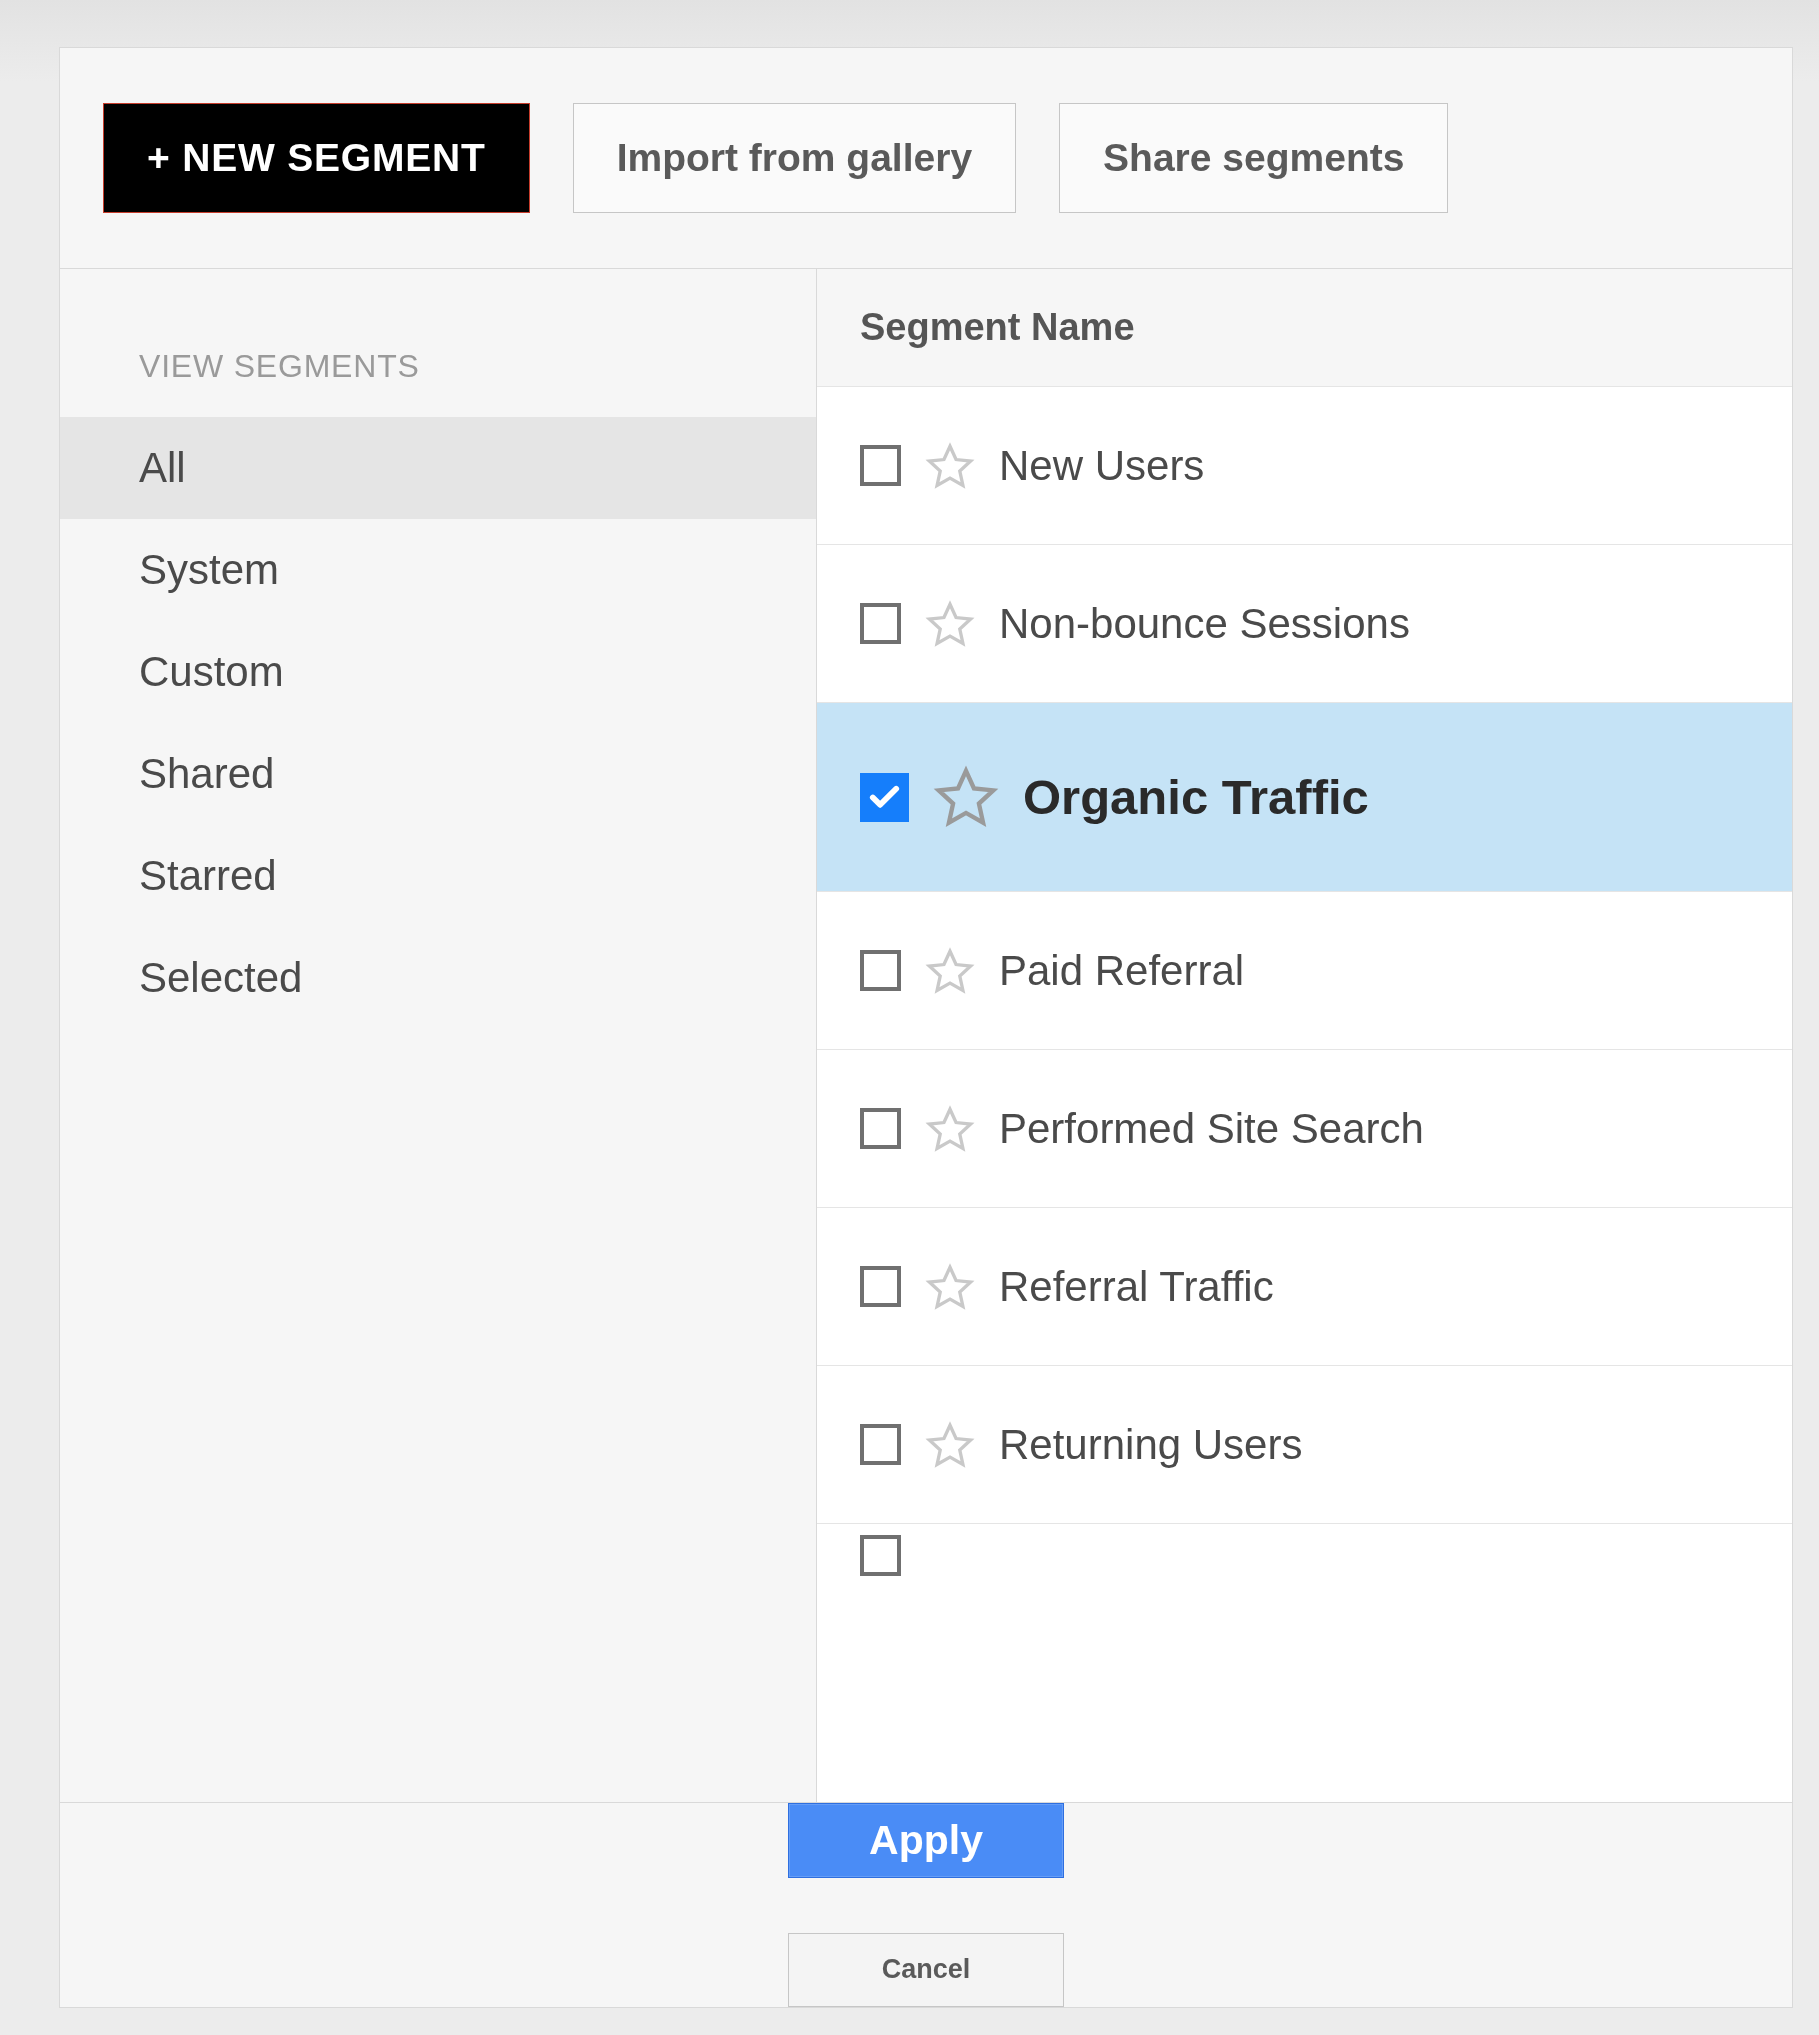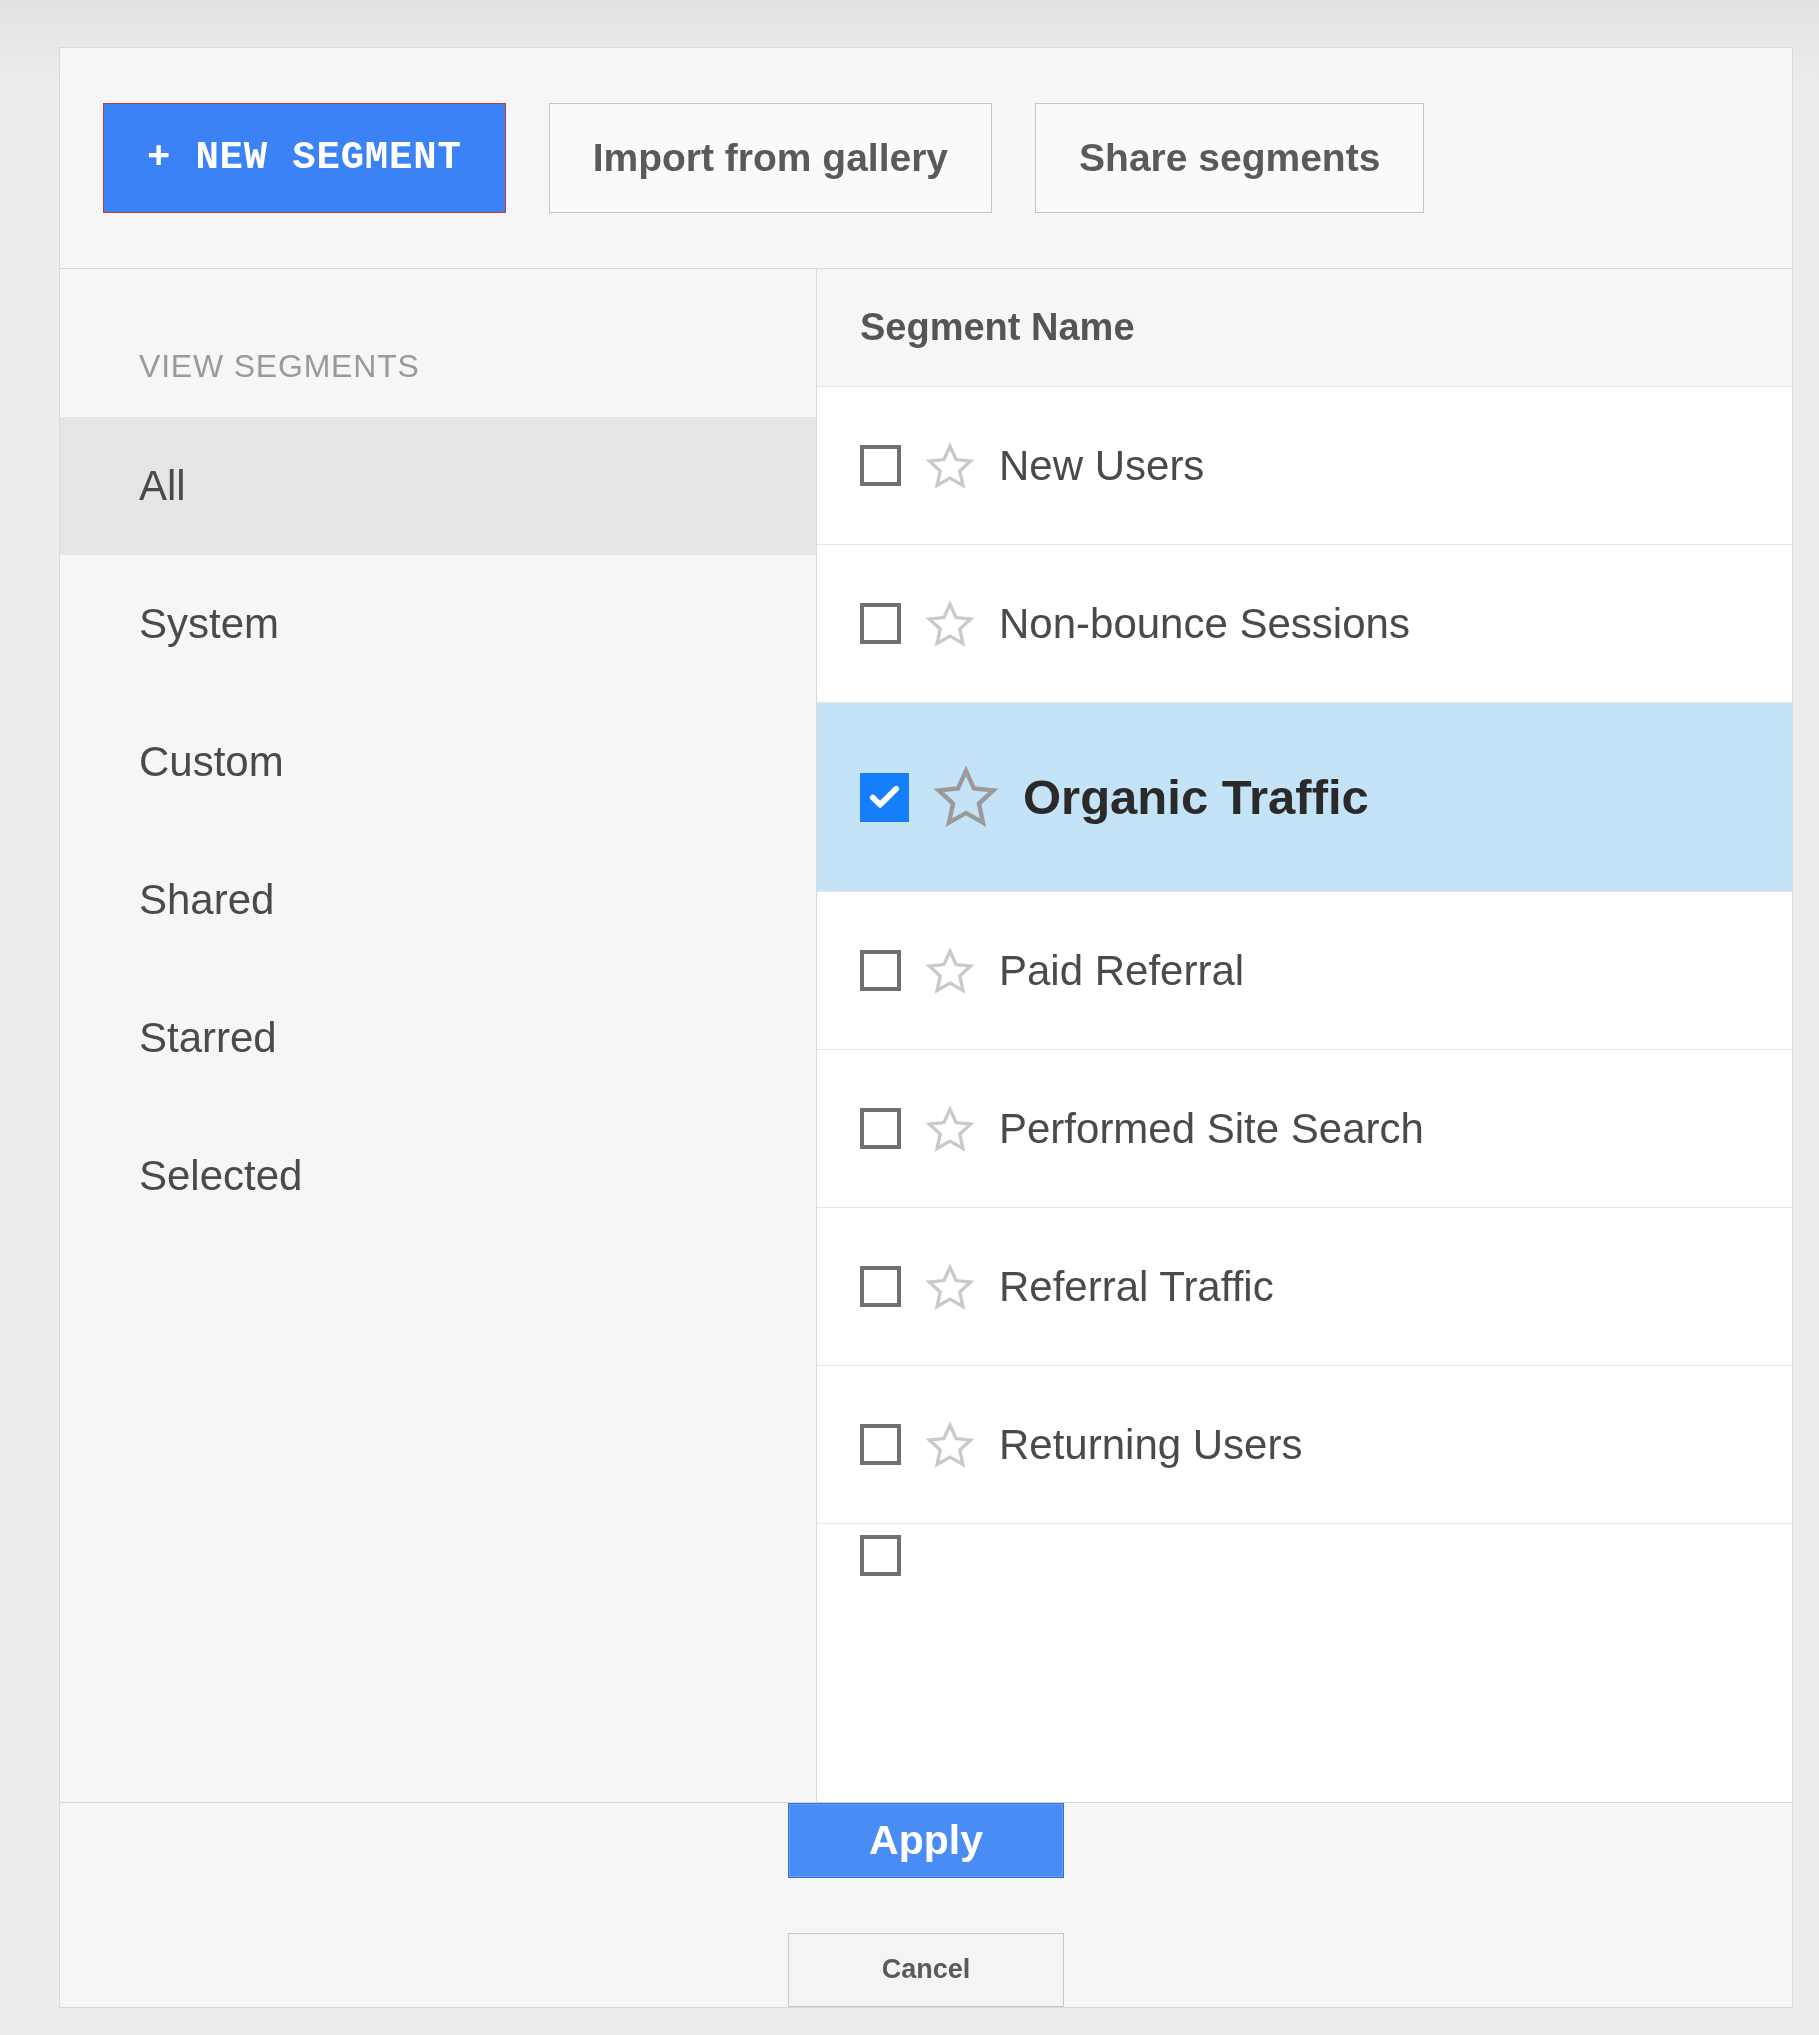--- a/index.html
+++ b/index.html
@@ -40,25 +40,24 @@
     padding: 0 43px;
     font-size: 39px;
     font-weight: 700;
     border: 1.6px solid #c6c6c6;
     background: #fafafa;
     color: #5a5a5a;
     cursor: pointer;
     white-space: nowrap;
   }
   .btn-primary-red {
-    background: #3b82f6;
+    background: #000000;
     border-color: #c73d2c;
     color: #fff;
     letter-spacing: 0.8px;
-    font-family: Liberation Mono, monospace;
   }
 
   
   .body-split {
     flex: 1;
     display: flex;
     min-height: 0;
   }
 
   .sidebar {
@@ -67,21 +66,21 @@
     padding-top: 79px;
   }
   .sidebar-heading {
     font-size: 32px;
     font-weight: 400;
     letter-spacing: 0.8px;
     color: #9a9a9a;
     padding: 0 79px 32px 79px;
   }
   .sidebar-item {
-    height: 138px;
+    height: 102px;
     display: flex;
     align-items: center;
     padding: 0 79px;
     font-size: 42px;
     color: #4a4a4a;
     cursor: pointer;
     text-align: right;
   }
   .sidebar-item.active {
     background: #e5e5e5;

